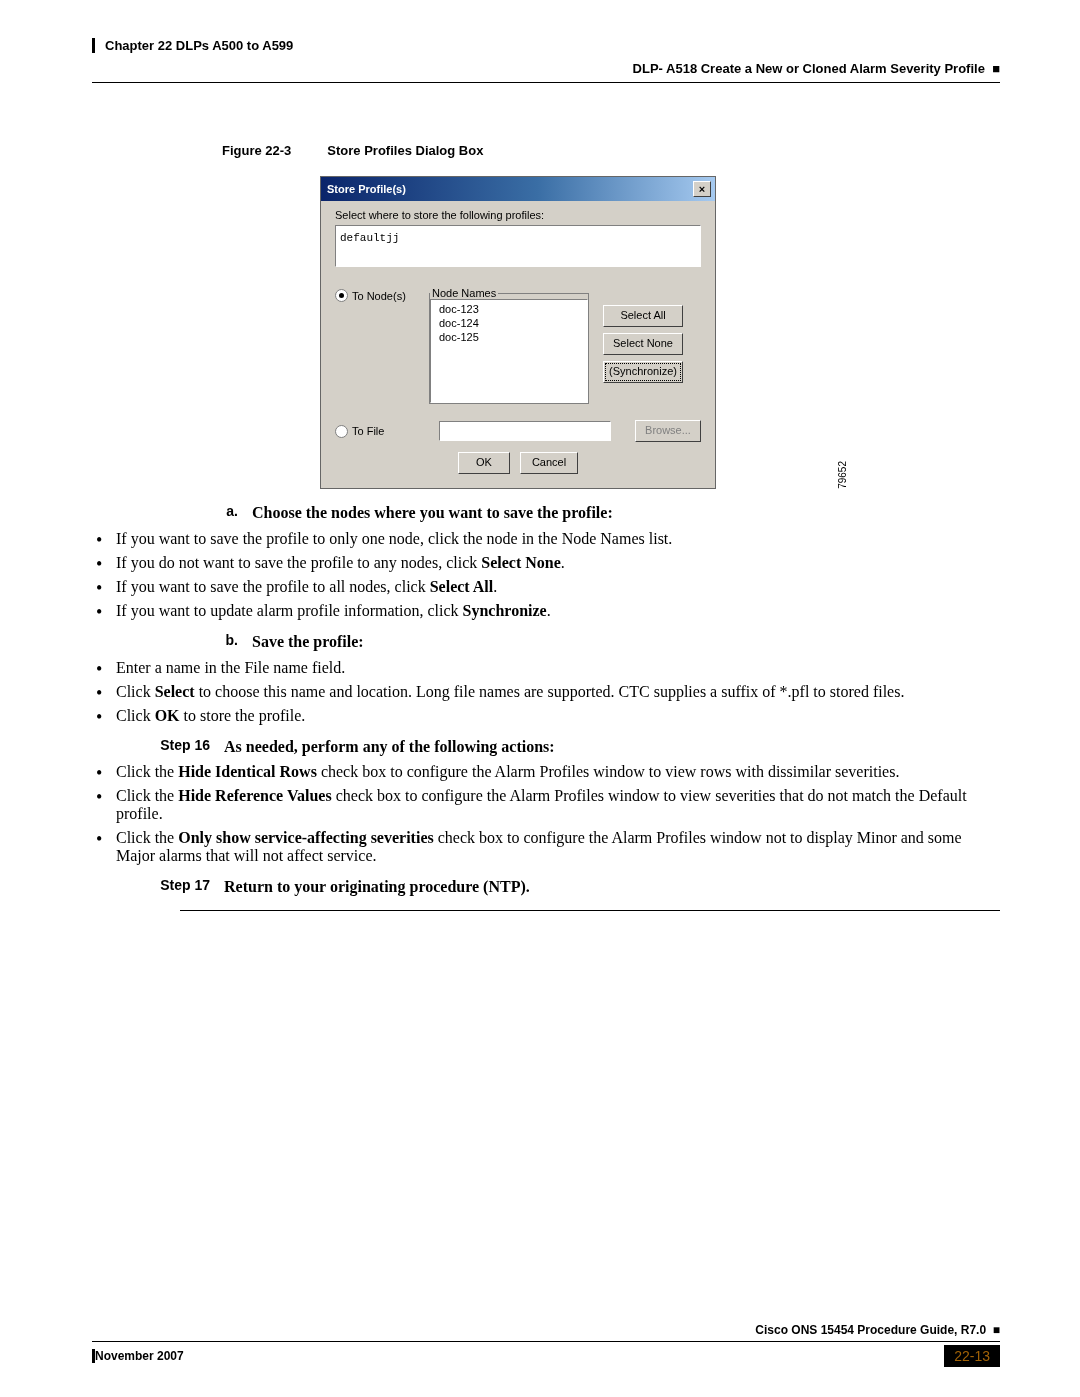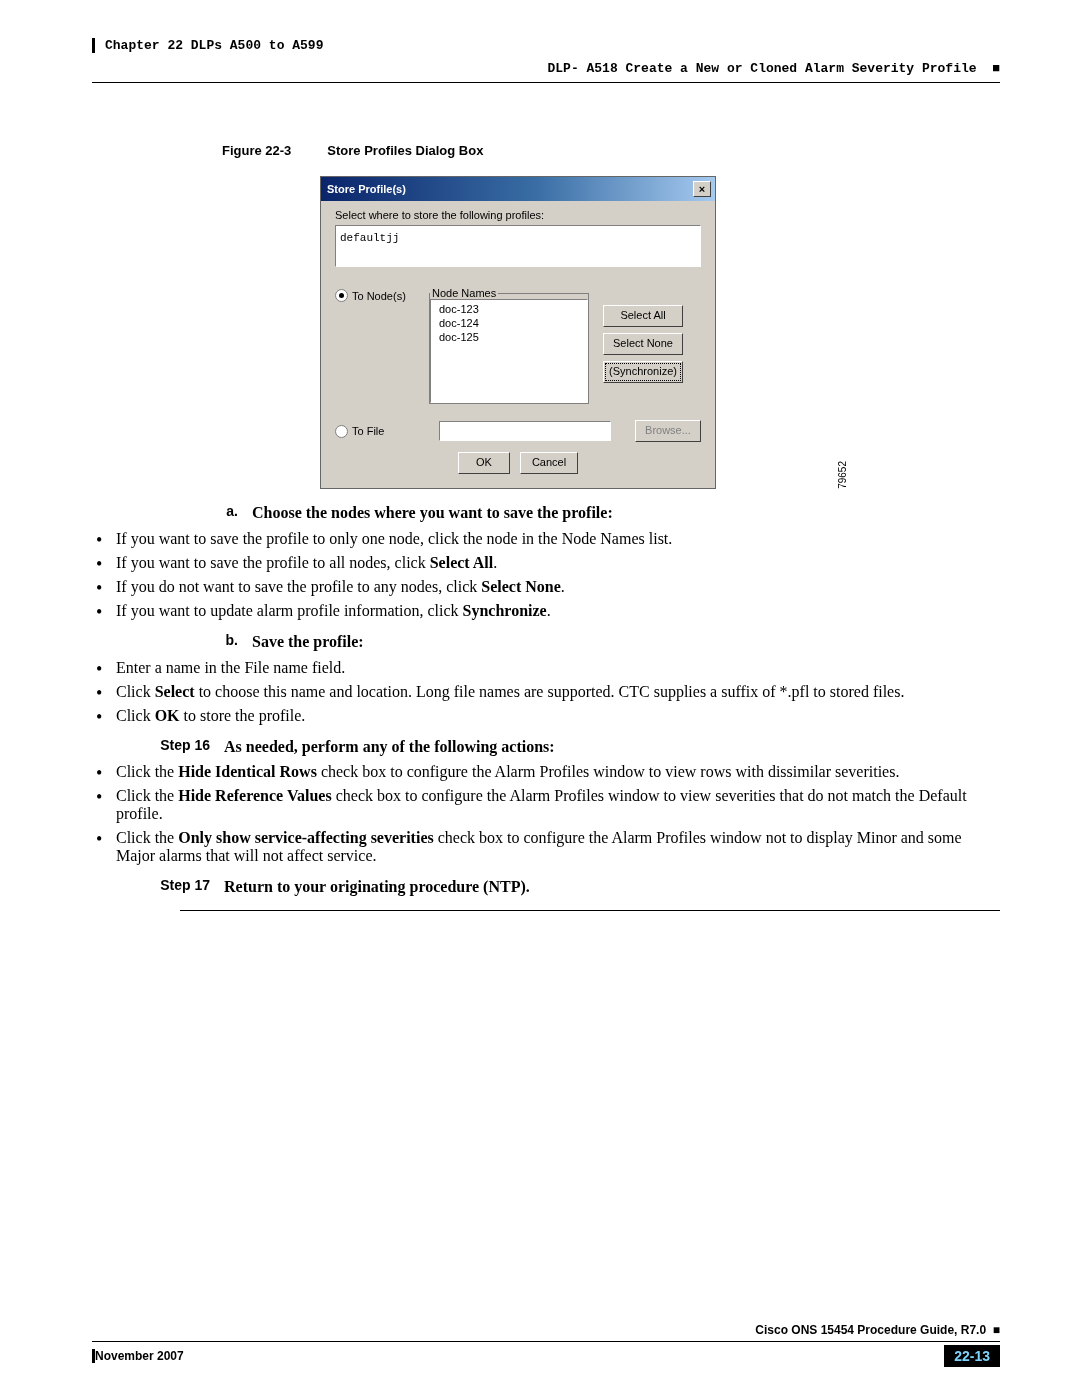--- a/index.html
+++ b/index.html
@@ -12,21 +12,21 @@
     width: 1080px;
   }
   .page {
     position: relative;
     width: 1080px;
     height: 1397px;
     padding: 38px 80px 0 92px;
     box-sizing: border-box;
   }
   .header-row {
-    font-family: Liberation Mono, monospace;
+    font-family: Liberation Sans, sans-serif;
     font-weight: bold;
     font-size: 13px;
   }
   .chapter-line {
     border-left: 3px solid #000;
     padding-left: 10px;
   }
   .section-line {
     text-align: right;
     margin-top: 8px;
@@ -132,21 +132,21 @@
   
   .footer {
     position:absolute; left:92px; right:80px; bottom:30px;
     font-family: Arial, Helvetica, sans-serif; font-size:12px;
   }
   .footer .guide-line { text-align:right; font-weight:bold; }
   .footer .sq { color:#000; }
   .footer-bar { border-top:1.5px solid #000; margin-top:4px; padding-top:3px; display:flex; justify-content:space-between; align-items:center; }
   .footer-left { border-left:3px solid #000; font-weight:bold; }
   .page-num {
-    background:#000; color:#7dd3fc; font-weight:bold;
+    background:#000; color:#a16207; font-weight:normal;
     padding:3px 10px; font-size:14px;
   }
   .b { font-weight:bold; }
 </style>
 </head>
 <body>
 
 <div class="page">
   <div class="header-row">
     <div class="chapter-line">Chapter 22    DLPs A500 to A599</div>
@@ -210,22 +210,22 @@
     <div class="img-id">79652</div>
   </div>
 
   <div class="content">
     <div class="lettered-row">
       <div class="letter-label">a.</div>
       <div class="text-col">Choose the nodes where you want to save the profile:</div>
     </div>
     <ul class="bullets indent-bullets" id="a-bullets">
         <li>If you want to save the profile to only one node, click the node in the Node Names list.</li>
+        <li>If you do not want to save the profile to any nodes, click <span class="b">Select None</span>.</li>
         <li>If you want to save the profile to all nodes, click <span class="b">Select All</span>.</li>
-        <li>If you do not want to save the profile to any nodes, click <span class="b">Select None</span>.</li>
         <li>If you want to update alarm profile information, click <span class="b">Synchronize</span>.</li>
       </ul>
 
     <div class="lettered-row">
       <div class="letter-label">b.</div>
       <div class="text-col">Save the profile:</div>
     </div>
     <ul class="bullets indent-bullets" id="b-bullets">
         <li>Enter a name in the File name field.</li>
         <li>Click <span class="b">Select</span> to choose this name and location. Long file names are supported. CTC supplies a suffix of *.pfl to stored files.</li>

